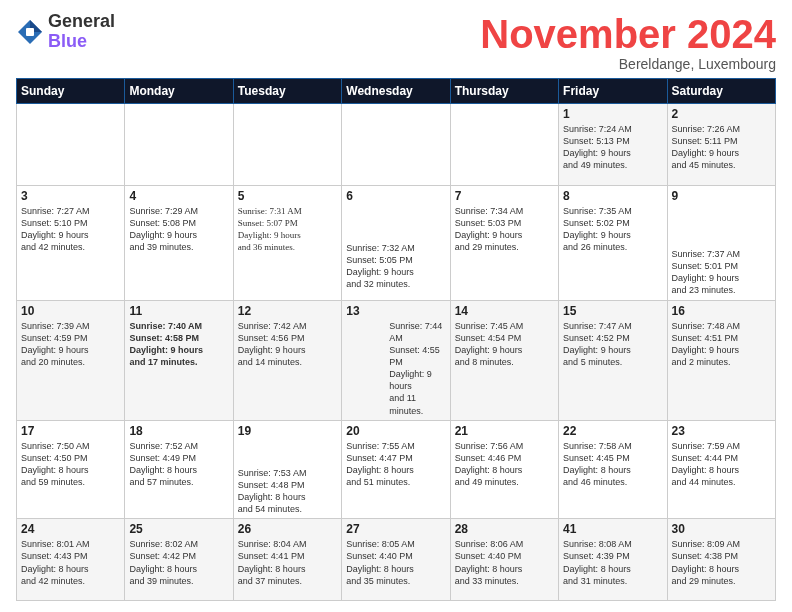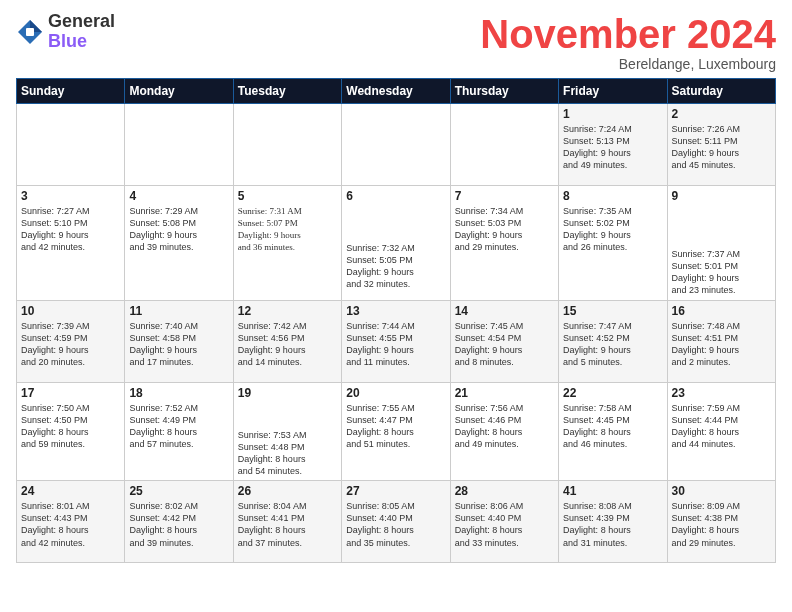--- a/index.html
+++ b/index.html
@@ -202,35 +202,35 @@
         <tr>
           <td>
             <span class="day-number">10</span>
             <div class="day-info" style="white-space: pre-line;">Sunrise: 7:39 AM
 Sunset: 4:59 PM
 Daylight: 9 hours
 and 20 minutes.</div>
           </td>
           <td>
             <span class="day-number">11</span>
-            <div class="day-info" style="white-space: pre-line;">Sunrise: 7:40 AM
+            <div class="day-info" style="white-space: pre-line; font-weight: bold;">Sunrise: 7:40 AM
 Sunset: 4:58 PM
 Daylight: 9 hours
 and 17 minutes.</div>
           </td>
           <td>
             <span class="day-number">12</span>
             <div class="day-info" style="white-space: pre-line;">Sunrise: 7:42 AM
 Sunset: 4:56 PM
 Daylight: 9 hours
 and 14 minutes.</div>
           </td>
           <td>
             <span class="day-number">13</span>
-            <div class="day-info" style="white-space: pre-line;">Sunrise: 7:44 AM
+            <div class="day-info" style="white-space: pre-line; margin-left: 43px;">Sunrise: 7:44 AM
 Sunset: 4:55 PM
 Daylight: 9 hours
 and 11 minutes.</div>
           </td>
           <td>
             <span class="day-number">14</span>
             <div class="day-info" style="white-space: pre-line;">Sunrise: 7:45 AM
 Sunset: 4:54 PM
 Daylight: 9 hours
 and 8 minutes.</div>

